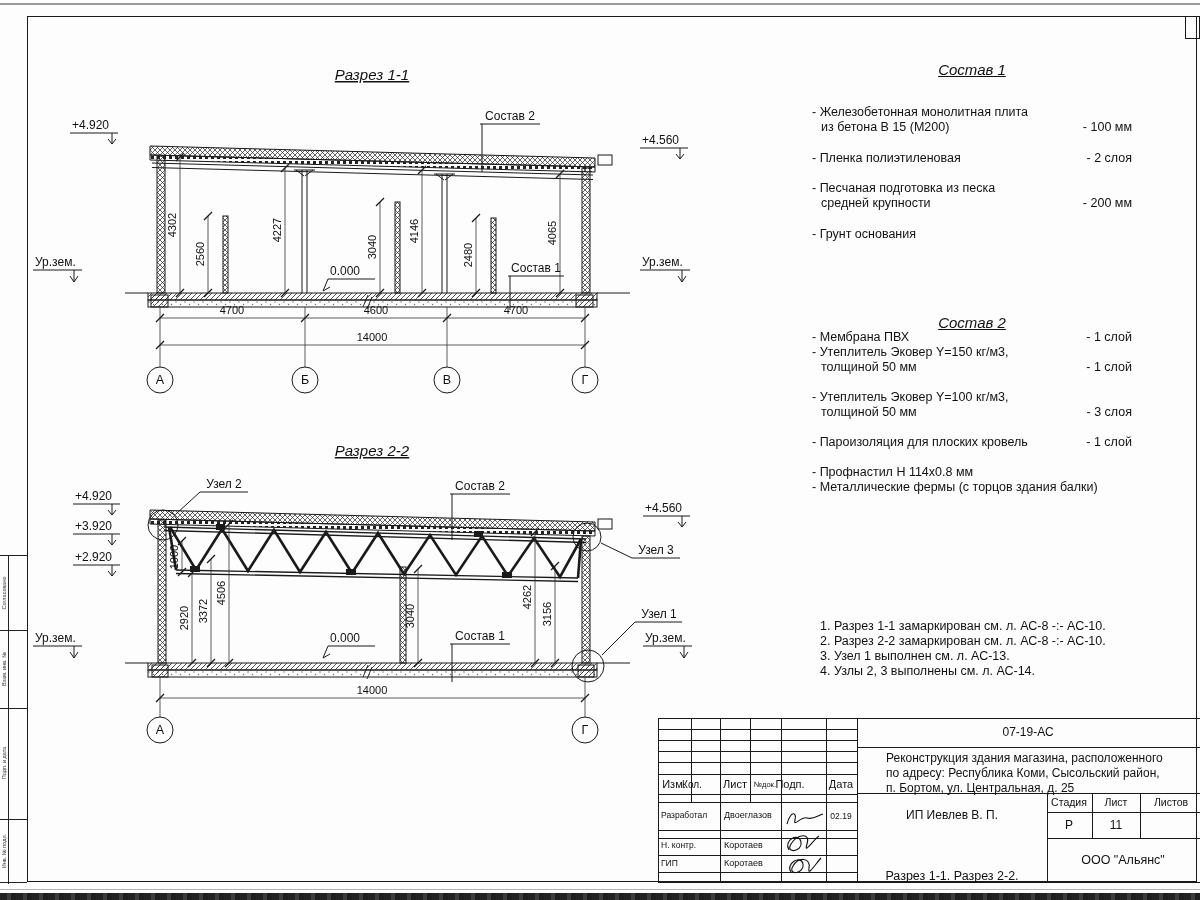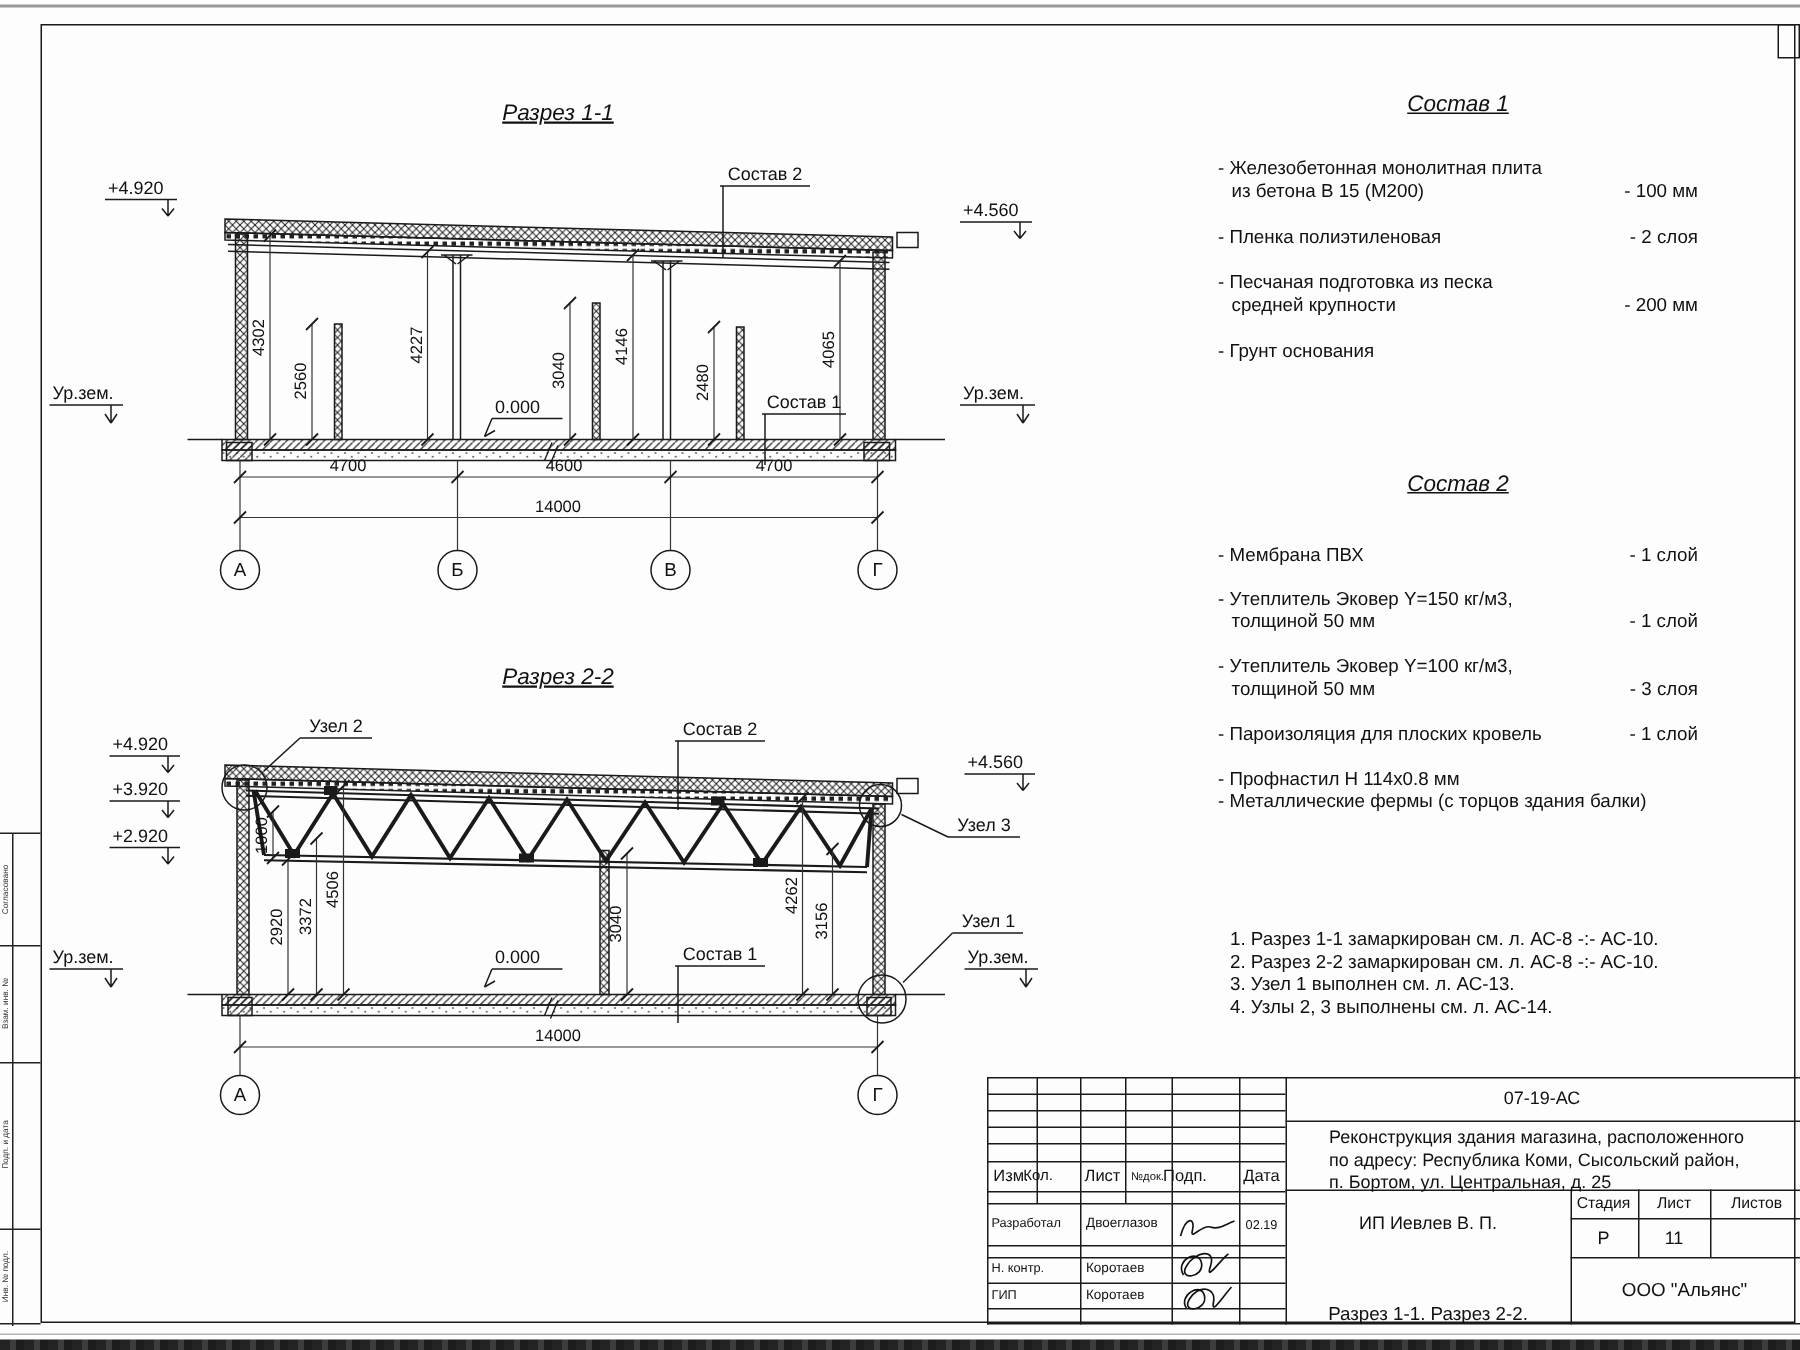--- a/index.html
+++ b/index.html
@@ -327,25 +327,25 @@
     <div class="s-text"><span>- Песчаная подготовка из песка</span><br><span class="l2">средней крупности</span></div>
     <div class="s-val">- 200 мм</div>
   </div>
   <div class="s-item" style="margin-top:16px">
     <div class="s-text"><span>- Грунт основания</span></div>
   </div>
 </div>
 
 <div class="abs sostav" style="left:812px;top:315px">
   <div class="s-title">Состав 2</div>
-  <div class="s-item" style="margin-top:33px">
+  <div class="s-item" style="">
     <div class="s-text"><span>- Мембрана ПВХ</span></div>
     <div class="s-val">- 1 слой</div>
   </div>
-  <div class="s-item" style="margin-top:14px">
+  <div class="s-item" style="">
     <div class="s-text"><span>- Утеплитель Эковер Y=150 кг/м3,</span><br><span class="l2">толщиной 50 мм</span></div>
     <div class="s-val">- 1 слой</div>
   </div>
   <div class="s-item" style="margin-top:15px">
     <div class="s-text"><span>- Утеплитель Эковер Y=100 кг/м3,</span><br><span class="l2">толщиной 50 мм</span></div>
     <div class="s-val">- 3 слоя</div>
   </div>
   <div class="s-item" style="margin-top:15px">
     <div class="s-text"><span>- Пароизоляция для плоских кровель</span></div>
     <div class="s-val">- 1 слой</div>

